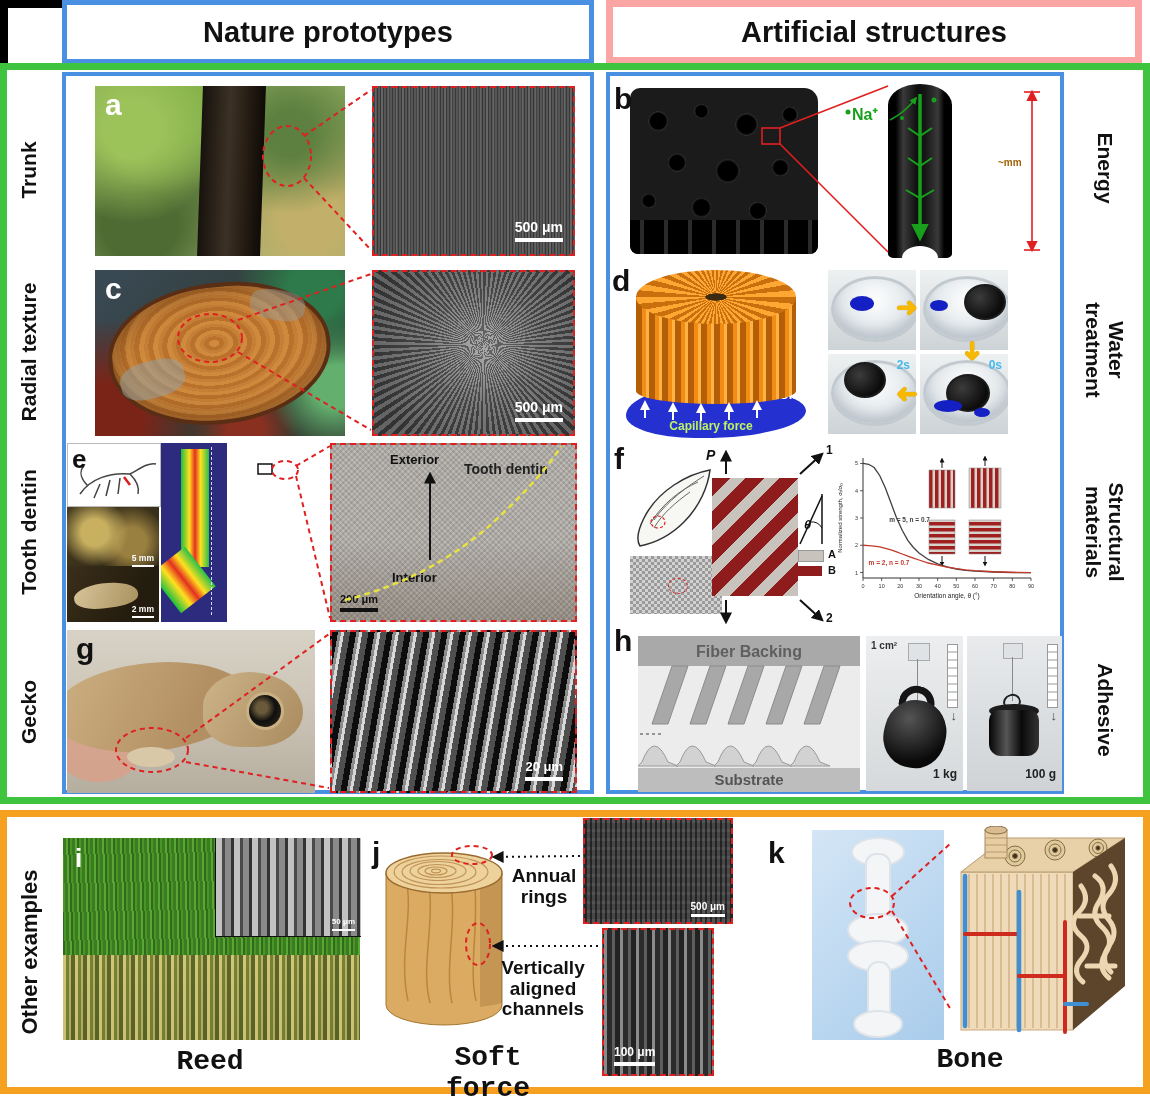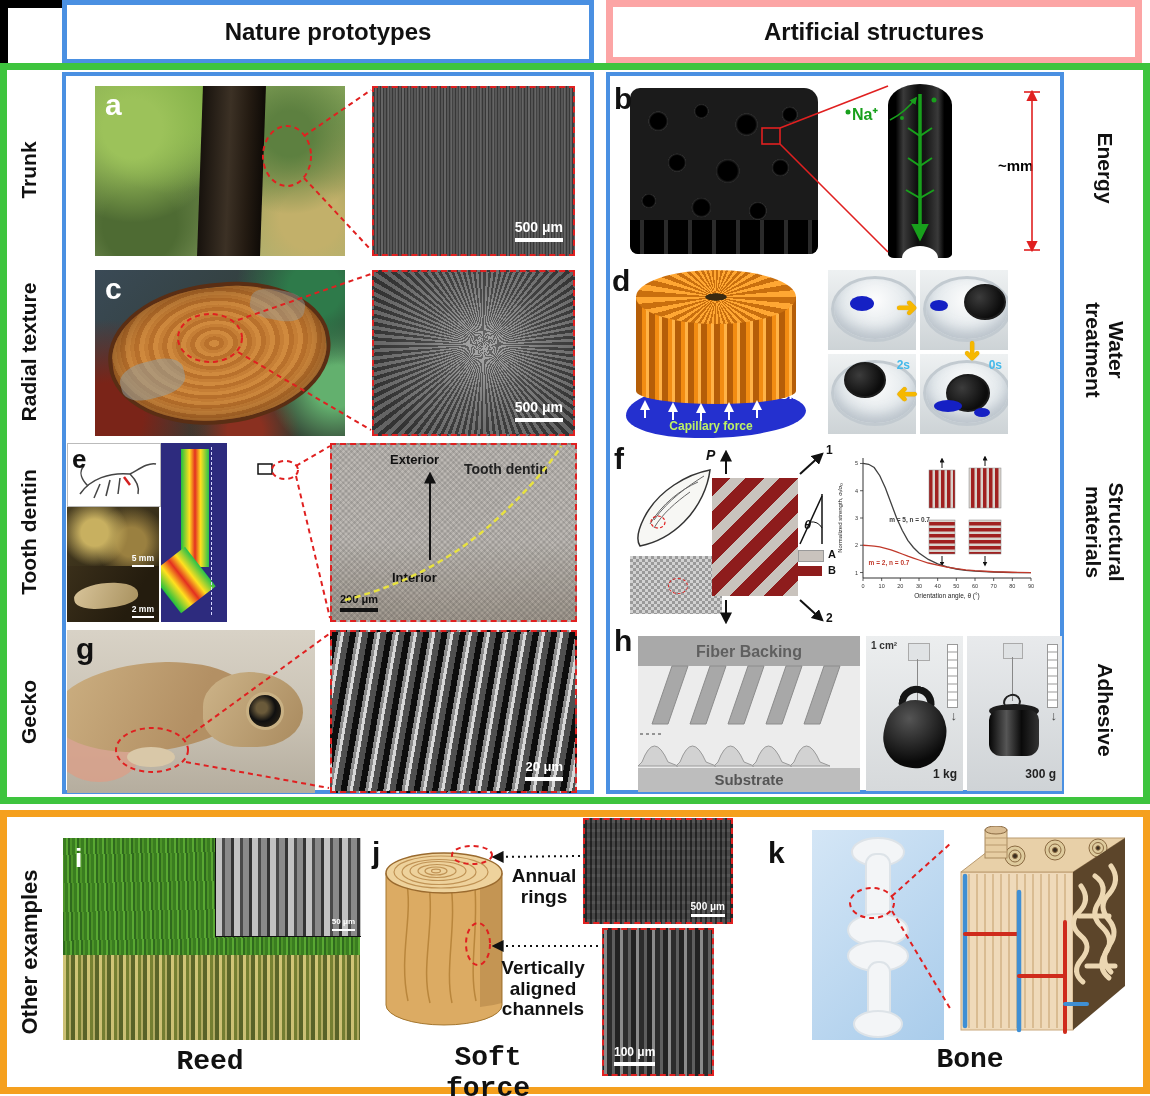--- a/index.html
+++ b/index.html
@@ -1,19 +1,19 @@
 <!DOCTYPE html>
 <html><head>
 <meta charset="utf-8">
 <style>
   html,body{margin:0;padding:0;background:#fff;font-family:"Liberation Sans",sans-serif;}
   #stage{position:relative;width:1150px;height:1096px;background:#fff;overflow:hidden;}
   .abs{position:absolute;}
   .box{position:absolute;box-sizing:border-box;background:#fff;}
-  .hdr{display:flex;align-items:center;justify-content:center;font-weight:bold;font-size:24px;color:#111;}
+  .hdr{display:flex;align-items:center;justify-content:center;font-weight:bold;font-size:29px;color:#111;}
   .photo{position:absolute;overflow:hidden;}
   .sem{position:absolute;overflow:hidden;border:2px dashed #e02020;box-sizing:border-box;}
   .letter{position:absolute;font-weight:bold;font-size:30px;line-height:1;z-index:30;}
   .lw{color:#fff}.lb{color:#111}
   .sb{position:absolute;z-index:6;text-align:center;font-weight:bold;line-height:1.1;}
   .sbw{color:#fff}.sbk{color:#111}
   .sb .bar{height:4px;background:#fff;margin-top:3px;}
   .sbk .bar{background:#111;}
   .vlabel{position:absolute;font-weight:bold;font-size:21px;color:#111;text-align:center;line-height:1.08;}
   .rotL{transform:rotate(-90deg);}
@@ -153,21 +153,21 @@
       radial-gradient(circle 10px at 10% 68%, #000 55%, #2e2e2e 72%, transparent 74%),
       radial-gradient(circle 14px at 38% 72%, #000 55%, #2c2c2c 70%, transparent 72%),
       radial-gradient(circle 12px at 68% 74%, #000 60%, #303030 74%, transparent 76%),
       #1b1b1b;">
     <div class="abs" style="left:0;right:0;bottom:0;height:34px;background:repeating-linear-gradient(90deg,#000 0 10px,#2a2a2a 10px 14px,#000 14px 24px);border-radius:0 0 8px 8px;"></div>
   </div>
   <div class="photo" style="left:888px;top:84px;width:64px;height:174px;border-radius:50% 50% 6px 6px / 12% 12% 4px 4px;background:linear-gradient(90deg,#000 0 12%,#3a3a3a 24%,#0e0e0e 46%,#161616 58%,#3a3a3a 78%,#000 88%);">
     <div class="abs" style="left:50%;bottom:-12px;transform:translateX(-50%);width:36px;height:24px;background:#fff;border-radius:50%;"></div>
   </div>
   <span class="ann" style="left:852px;top:106px;font-size:16px;color:#18a01c;">Na⁺</span>
-  <span class="ann" style="left:998px;top:158px;font-size:15px;color:#000000;">~mm</span>
+  <span class="ann" style="left:998px;top:158px;font-size:10px;color:#a16207;">~mm</span>
 
   <span class="letter lb" style="left:612px;top:266px;">d</span>
   <div class="abs" style="left:626px;top:268px;width:180px;height:170px;">
     <div class="abs" style="left:0;top:118px;width:180px;height:52px;background:#2430cf;border-radius:45% 55% 60% 40% / 60% 50% 55% 45%;z-index:1;">
       <span class="ann" style="right:10px;top:2px;left:auto;position:absolute;font-size:13px;color:#fff;">Oil</span>
       <span class="ann" style="left:10px;top:34px;width:150px;font-size:12px;color:#bef264;font-weight:bold;">Capillary force</span>
     </div>
     <div class="abs" style="left:10px;top:28px;width:160px;height:108px;z-index:2;background:repeating-linear-gradient(90deg,#b55e08 0 6px,#f28c12 6px 10px,#ffb347 10px 13px);border-radius:0 0 50% 50% / 0 0 12% 12%;"></div>
     <div class="abs" style="left:10px;top:2px;width:160px;height:54px;z-index:3;border-radius:50%;background:
         radial-gradient(ellipse at center, #3a2a10 0 9%, transparent 10%),
@@ -320,21 +320,21 @@
     <span class="ann" style="right:6px;bottom:10px;left:auto;position:absolute;font-size:12px;color:#222;">1 kg</span>
     <div class="abs" style="right:5px;top:8px;width:9px;height:62px;border:1px solid #999;background:repeating-linear-gradient(0deg,#fff 0 6px,#ccc 6px 8px);"></div>
     <span class="abs" style="right:6px;top:72px;color:#444;font-size:13px;font-weight:bold;">↓</span>
   </div>
   <div class="photo" style="left:967px;top:636px;width:95px;height:155px;background:linear-gradient(#e8eaec,#cfd3d6);">
     <div class="abs" style="left:36px;top:7px;width:18px;height:14px;border:1px solid #aaa;background:#dfe2e4;"></div>
     <div class="abs" style="left:45px;top:21px;width:1px;height:44px;background:#888;"></div>
     <div class="abs" style="left:36px;top:58px;width:18px;height:16px;border:2.5px solid #222;border-radius:50%;border-bottom-color:transparent;transform:rotate(-20deg);box-sizing:border-box;"></div>
     <div class="abs" style="left:22px;top:68px;width:50px;height:14px;background:#1c1c1c;border-radius:50%;"></div>
     <div class="abs" style="left:22px;top:74px;width:50px;height:46px;background:linear-gradient(90deg,#050505,#565656 35%,#0a0a0a 65%,#333);border-radius:10px 10px 12px 12px;"></div>
-    <span class="ann" style="right:6px;bottom:10px;left:auto;position:absolute;font-size:12px;color:#222;">300 g</span>
+    <span class="ann" style="right:6px;bottom:10px;left:auto;position:absolute;font-size:12px;color:#222;">100 g</span>
     <div class="abs" style="right:4px;top:8px;width:9px;height:62px;border:1px solid #999;background:repeating-linear-gradient(0deg,#fff 0 6px,#ccc 6px 8px);"></div>
     <span class="abs" style="right:5px;top:72px;color:#444;font-size:13px;font-weight:bold;">↓</span>
   </div>
 
   <div class="photo" style="left:63px;top:838px;width:297px;height:202px;">
     <div class="abs" style="left:0;top:0;width:100%;height:58%;background:repeating-linear-gradient(88deg,#2f6a1d 0 2px,#4c9428 2px 4px,#3a7d20 4px 7px,#59a832 7px 9px);"></div>
     <div class="abs" style="left:0;top:58%;width:100%;height:42%;background:
         repeating-linear-gradient(90deg, rgba(226,210,130,.85) 0 3px, rgba(120,130,50,.9) 3px 6px, rgba(200,190,110,.8) 6px 8px, rgba(90,100,40,.9) 8px 12px),
         linear-gradient(#6f7c33,#4a5526);"></div>
   </div>

